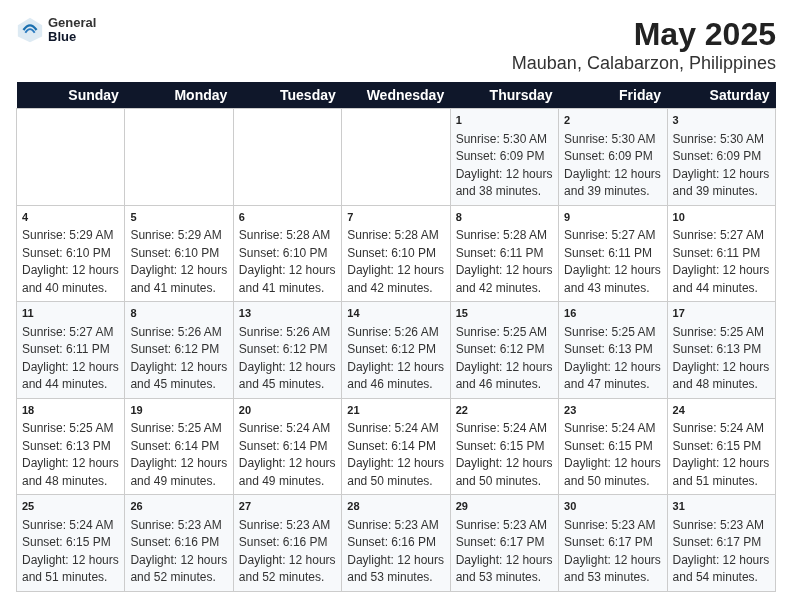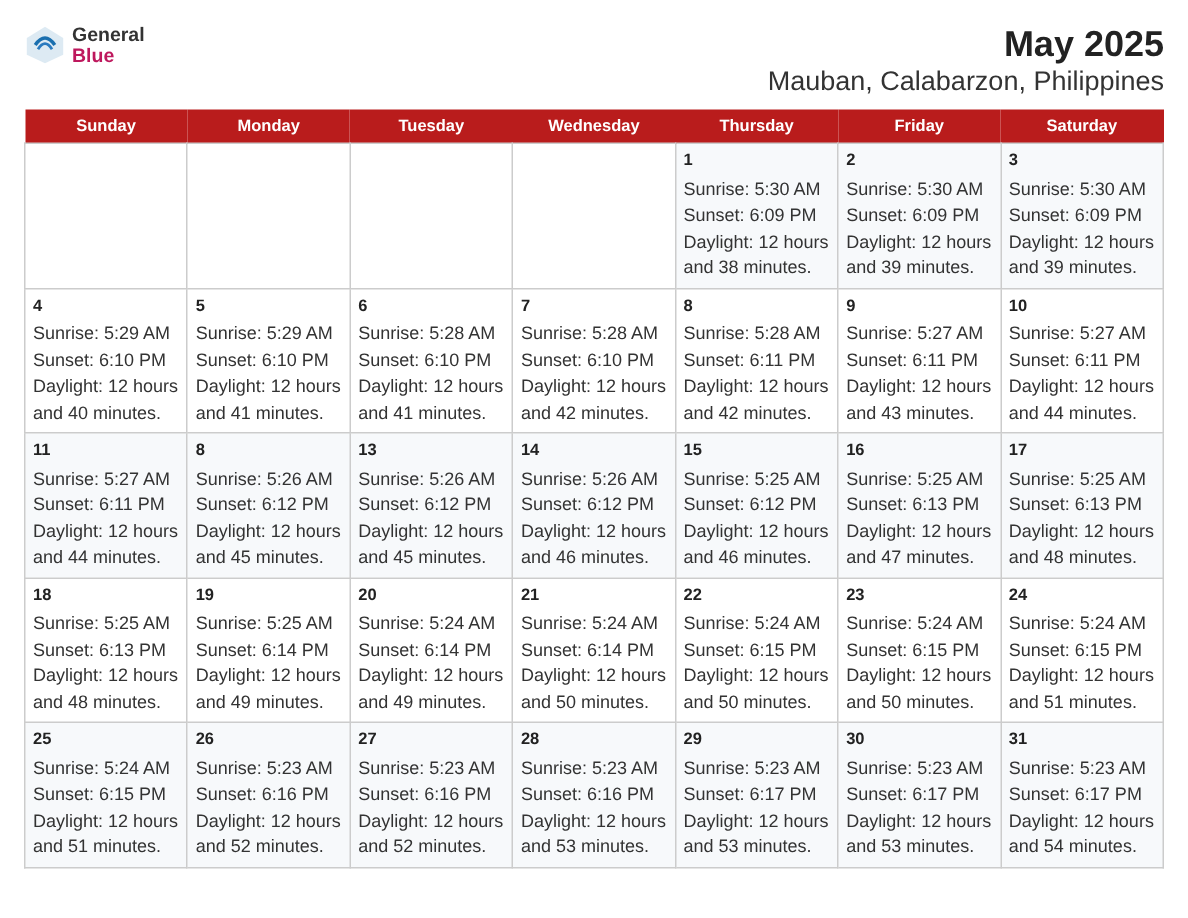--- a/index.html
+++ b/index.html
@@ -22,49 +22,49 @@
       gap: 4px;
     }
     .logo-text {
       display: flex;
       flex-direction: column;
       font-size: 13px;
       font-weight: bold;
       line-height: 1.1;
     }
     .logo-text span:first-child { color: #333; }
-    .logo-text span:last-child { color: #be185d; }
+    .logo-text span:last-child { color: #0f172a; }
     .logo-icon {
       width: 28px;
       height: 28px;
     }
     .title-block {
       text-align: right;
     }
     .title-block h1 {
-      font-size: 24px;
+      font-size: 32px;
       font-weight: bold;
       color: #222;
     }
     .title-block h2 {
       font-size: 18px;
       font-weight: normal;
       color: #333;
     }
     table {
       width: 100%;
       border-collapse: collapse;
       font-size: 10.5px;
     }
     thead tr th {
-      background-color: #b91c1c;
+      background-color: #0f172a;
       color: #fff;
-      text-align: center;
+      text-align: right;
       padding: 5px 6px;
-      font-size: 11px;
+      font-size: 14px;
       font-weight: bold;
     }
     tbody tr td {
       border: 1px solid #ccc;
       vertical-align: top;
       padding: 4px 5px;
       width: calc(100% / 7);
       height: 80px;
       color: #222;
       line-height: 1.45;

